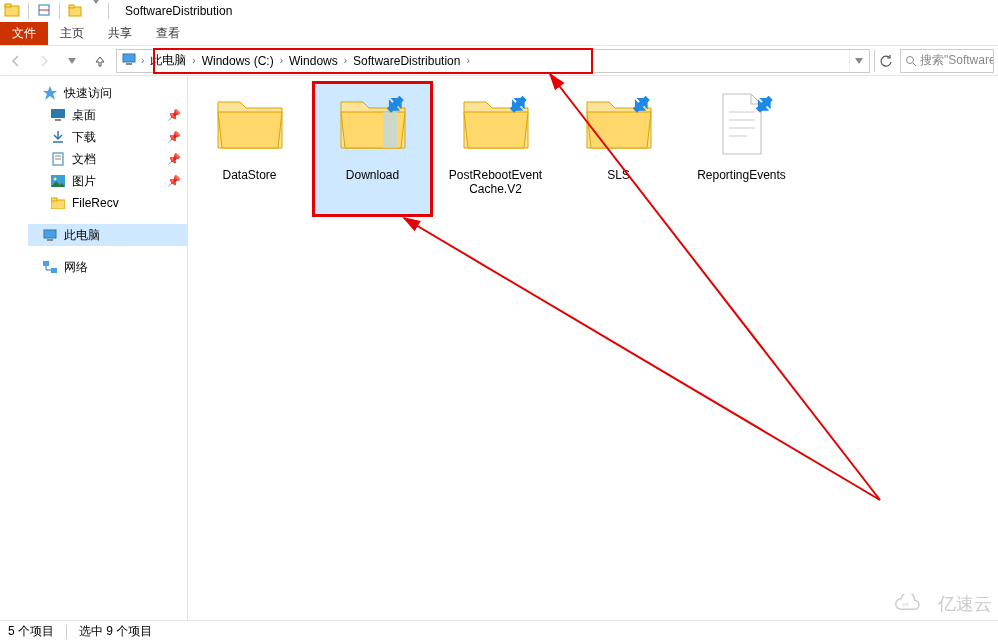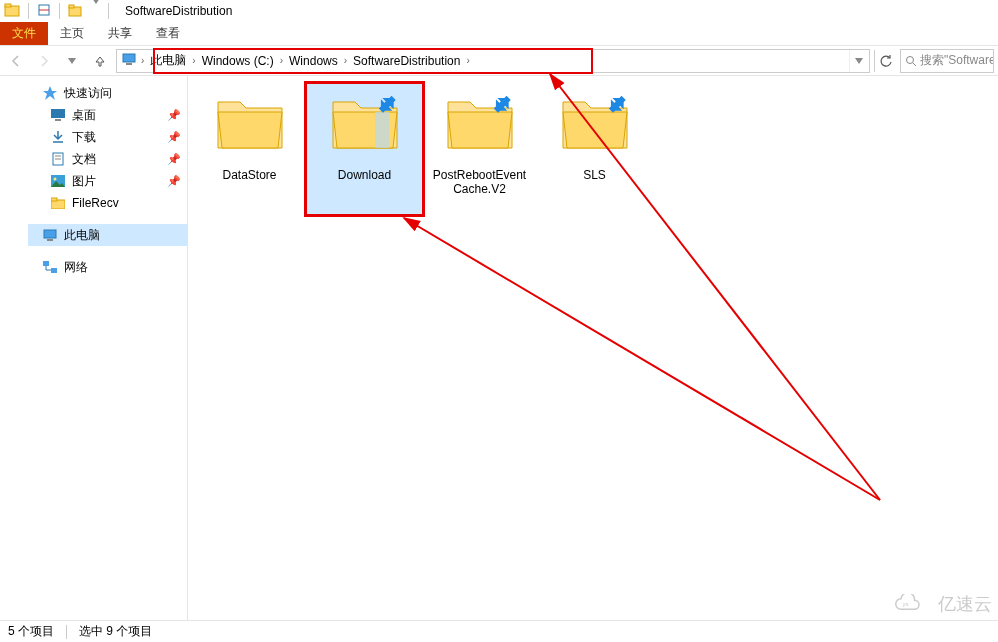--- a/index.html
+++ b/index.html
@@ -7,21 +7,21 @@
 
 
 .titlebar { height: 22px; display: flex; align-items: center; padding: 0 4px; background: #fff; }
 .titlebar .qat { display: flex; align-items: center; gap: 6px; }
 .titlebar .title { margin-left: 14px; font-size: 12px; }
 .qdivider { width:1px; height:16px; background:#ccc; margin:0 2px;}
 
 
 .ribbon { height: 24px; display: flex; align-items: stretch; border-bottom: 1px solid #e5e5e5; background:#fff; }
 .ribbon .tab { padding: 4px 12px; font-size: 12px; cursor: default; display:flex; align-items:center;}
-.ribbon .tab.file { background: #cc3300; color: #fde047; }
+.ribbon .tab.file { background: #cc3300; color: #ffffff; }
 .ribbon .tab.normal { color: #333; }
 
 
 .addr-row { height: 30px; display: flex; align-items: center; gap: 4px; padding: 2px 4px; border-bottom:1px solid #e5e5e5;}
 .navbtn { width: 24px; height: 24px; display:flex; align-items:center; justify-content:center; color:#666;}
 .navbtn.disabled { color:#ccc; }
 .addr-box { flex: 1; height: 24px; border: 1px solid #ccc; display:flex; align-items:center; padding:0 2px; position:relative;}
 .addr-box .crumbs { display:flex; align-items:center; height:100%; }
 .crumb { padding: 0 4px; font-size:12px;}
 .csep { padding:0 2px; color:#666; font-size:10px;}
@@ -35,21 +35,21 @@
 .main { display:flex; height: calc(100% - 22px - 24px - 30px - 22px); margin-left: 28px; }
 .sidebar { width:160px; border-right:1px solid #e5e5e5; padding:6px 0; overflow:hidden;}
 .side-item { display:flex; align-items:center; height:22px; padding:0 4px 0 22px; position:relative; font-size:12px; white-space:nowrap;}
 .side-item.active { background:#cde8ff; }
 .side-item .pin { position:absolute; right:6px; color:#888; font-size:11px;}
 .side-item .ico { width:16px; height:16px; margin-right:6px; display:flex; align-items:center; justify-content:center;}
 .side-h { padding-left:14px;}
 .side-spacer { height:10px; }
 
 .content { flex:1; position:relative; padding:8px 4px; }
-.items { display:flex; flex-wrap:wrap; gap:0; align-content:flex-start;}
+.items { display:flex; flex-wrap:wrap; gap:8px; align-content:flex-start;}
 .fitem { width:115px; height:130px; display:flex; flex-direction:column; align-items:center; padding-top:8px; text-align:center; position:relative;}
 .fitem.selected { background:#cde8ff; }
 .fitem .ficon { width:72px; height:72px; position:relative; margin-bottom:4px;}
 .fitem .flabel { font-size:12px; line-height:14px; max-width:100px; word-wrap:break-word;}
 .sel-border { position:absolute; left:-3px; top:-3px; right:-3px; bottom:-3px; border:3px solid #e40000; pointer-events:none;}
 
 
 .folder-svg { width:72px; height:60px; }
 .file-svg { width:50px; height:64px; }
 .share-ov { position:absolute; right:2px; top:2px; }
@@ -290,20 +290,37 @@
               <path d="M4 20 L68 20 L64 56 L8 56 Z" fill="#ffd86b" stroke="#d9a400"></path>
             </svg>
           <svg class="share-ov" width="22" height="22">
               <path d="M10 2 L18 10 L13 10 L13 20 L7 20 L7 10 L2 10 Z" fill="#1e88e5" transform="rotate(45 11 11)"></path>
               <path d="M10 20 L2 12 L7 12 L7 2 L13 2 L13 12 L18 12 Z" fill="#1e88e5" transform="rotate(45 11 11)"></path>
             </svg>
         </div>
         <div class="flabel">SLS</div>
       </div>
 
+      <div class="fitem">
+        <div class="ficon" style="display:flex;justify-content:center">
+          <svg class="file-svg" viewBox="0 0 50 64">
+              <path d="M6 2 L34 2 L44 12 L44 62 L6 62 Z" fill="#fff" stroke="#bbb"></path>
+              <path d="M34 2 L34 12 L44 12" fill="none" stroke="#bbb"></path>
+              <line x1="12" y1="20" x2="38" y2="20" stroke="#ccc"></line>
+              <line x1="12" y1="28" x2="38" y2="28" stroke="#ccc"></line>
+              <line x1="12" y1="36" x2="38" y2="36" stroke="#ccc"></line>
+              <line x1="12" y1="44" x2="30" y2="44" stroke="#ccc"></line>
+            </svg>
+          <svg class="share-ov" width="22" height="22">
+              <path d="M10 2 L18 10 L13 10 L13 20 L7 20 L7 10 L2 10 Z" fill="#1e88e5" transform="rotate(45 11 11)"></path>
+              <path d="M10 20 L2 12 L7 12 L7 2 L13 2 L13 12 L18 12 Z" fill="#1e88e5" transform="rotate(45 11 11)"></path>
+            </svg>
+        </div>
+        <div class="flabel">ReportingEvents</div>
+      </div>
     </div>
   </div>
 </div>
 
 <div class="status">
   <span>5 个项目</span>
   <span class="divider"></span>
   <span>选中 9 个项目</span>
 </div>
 

